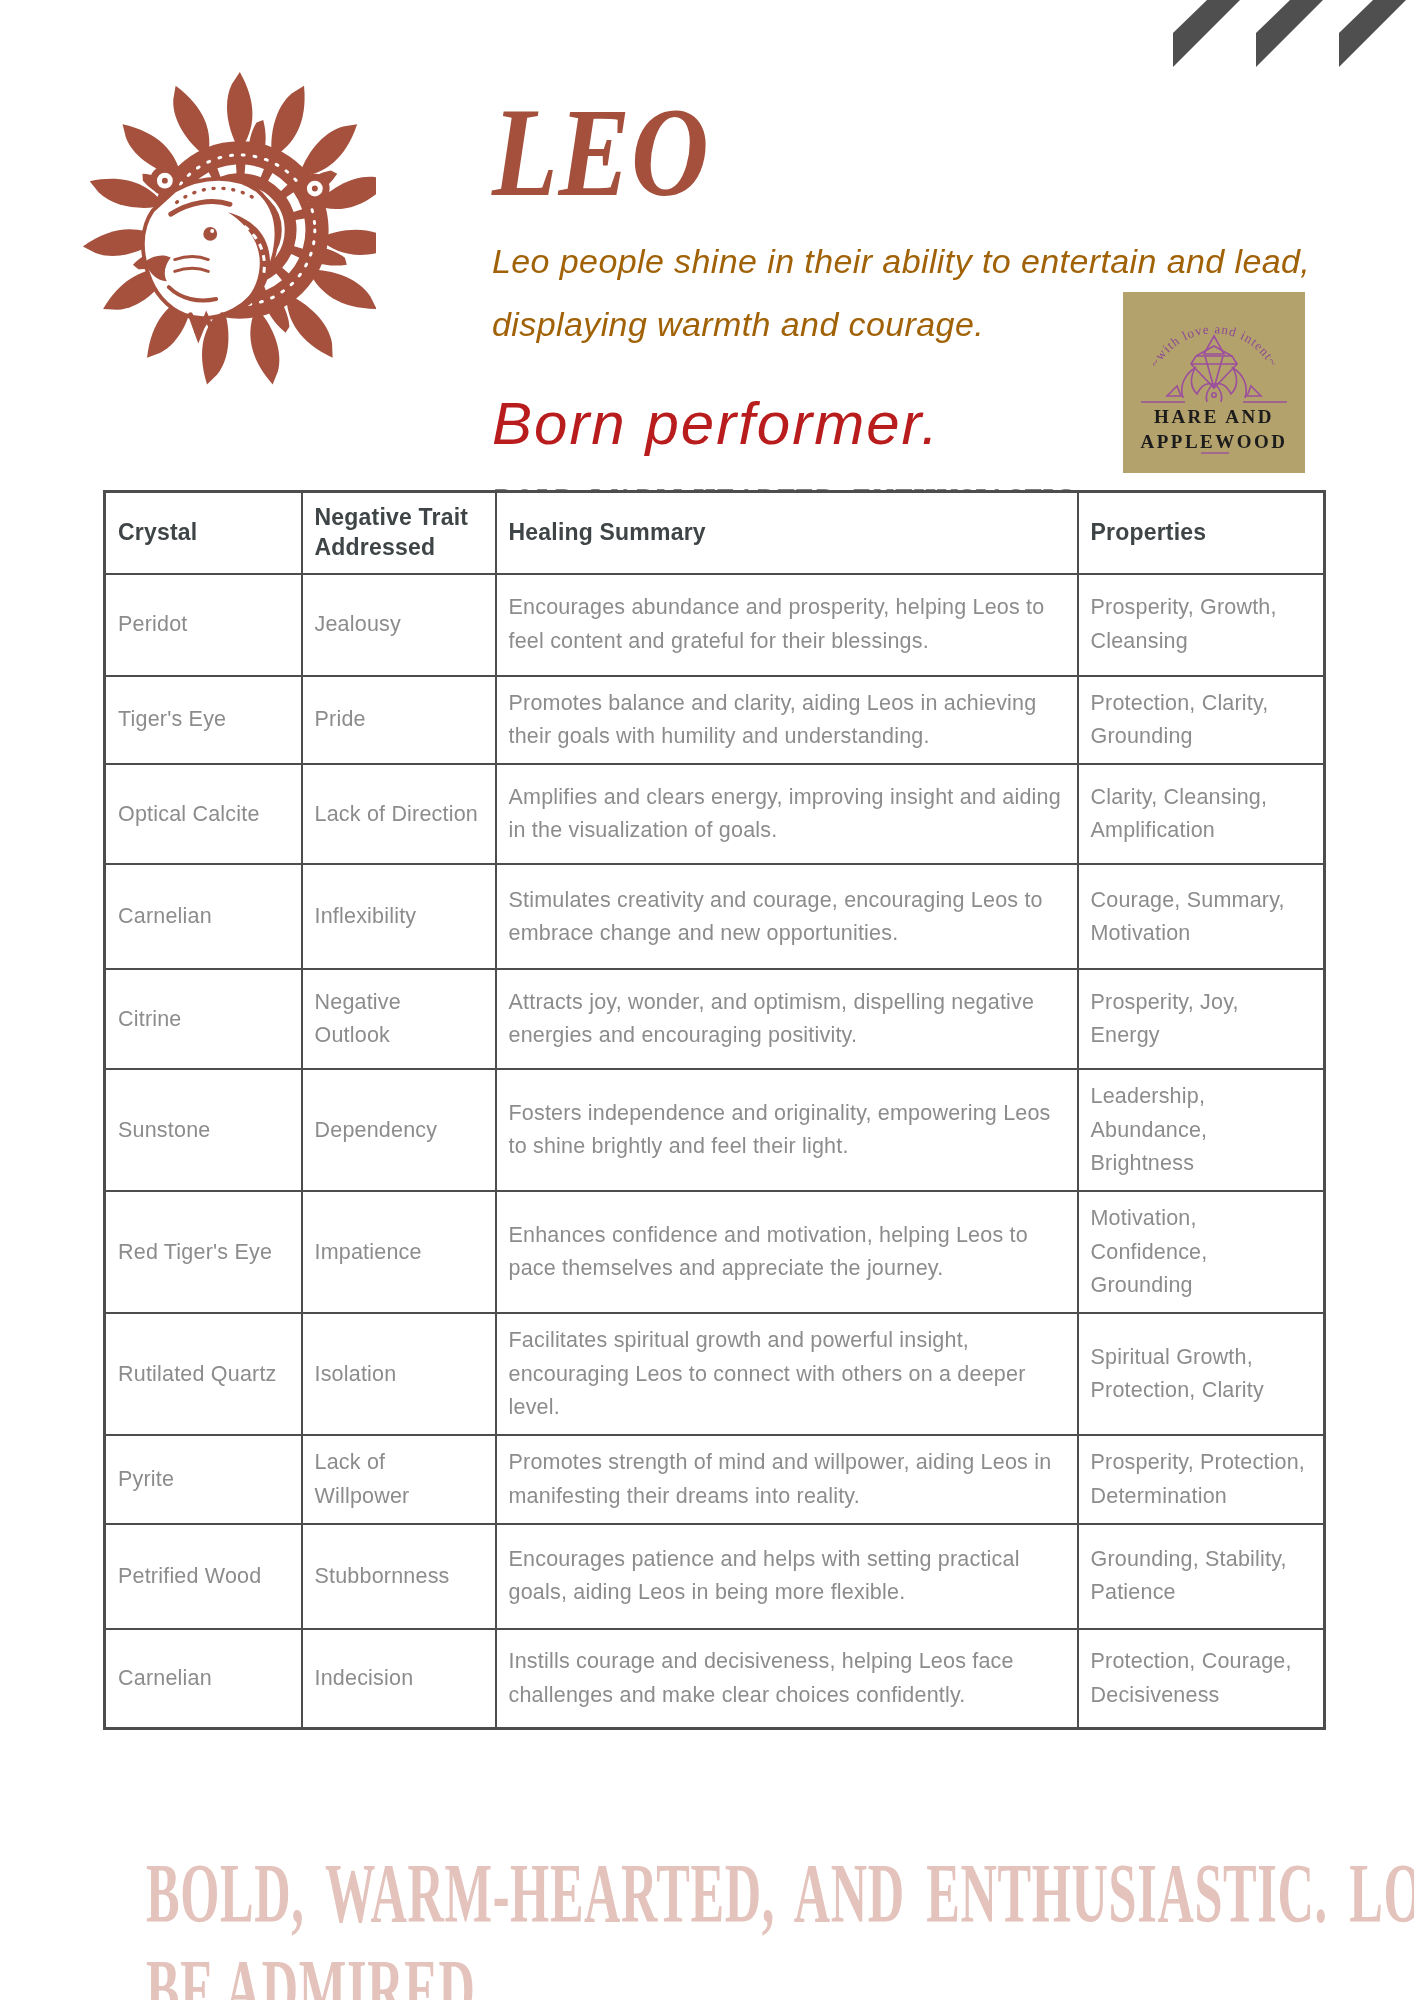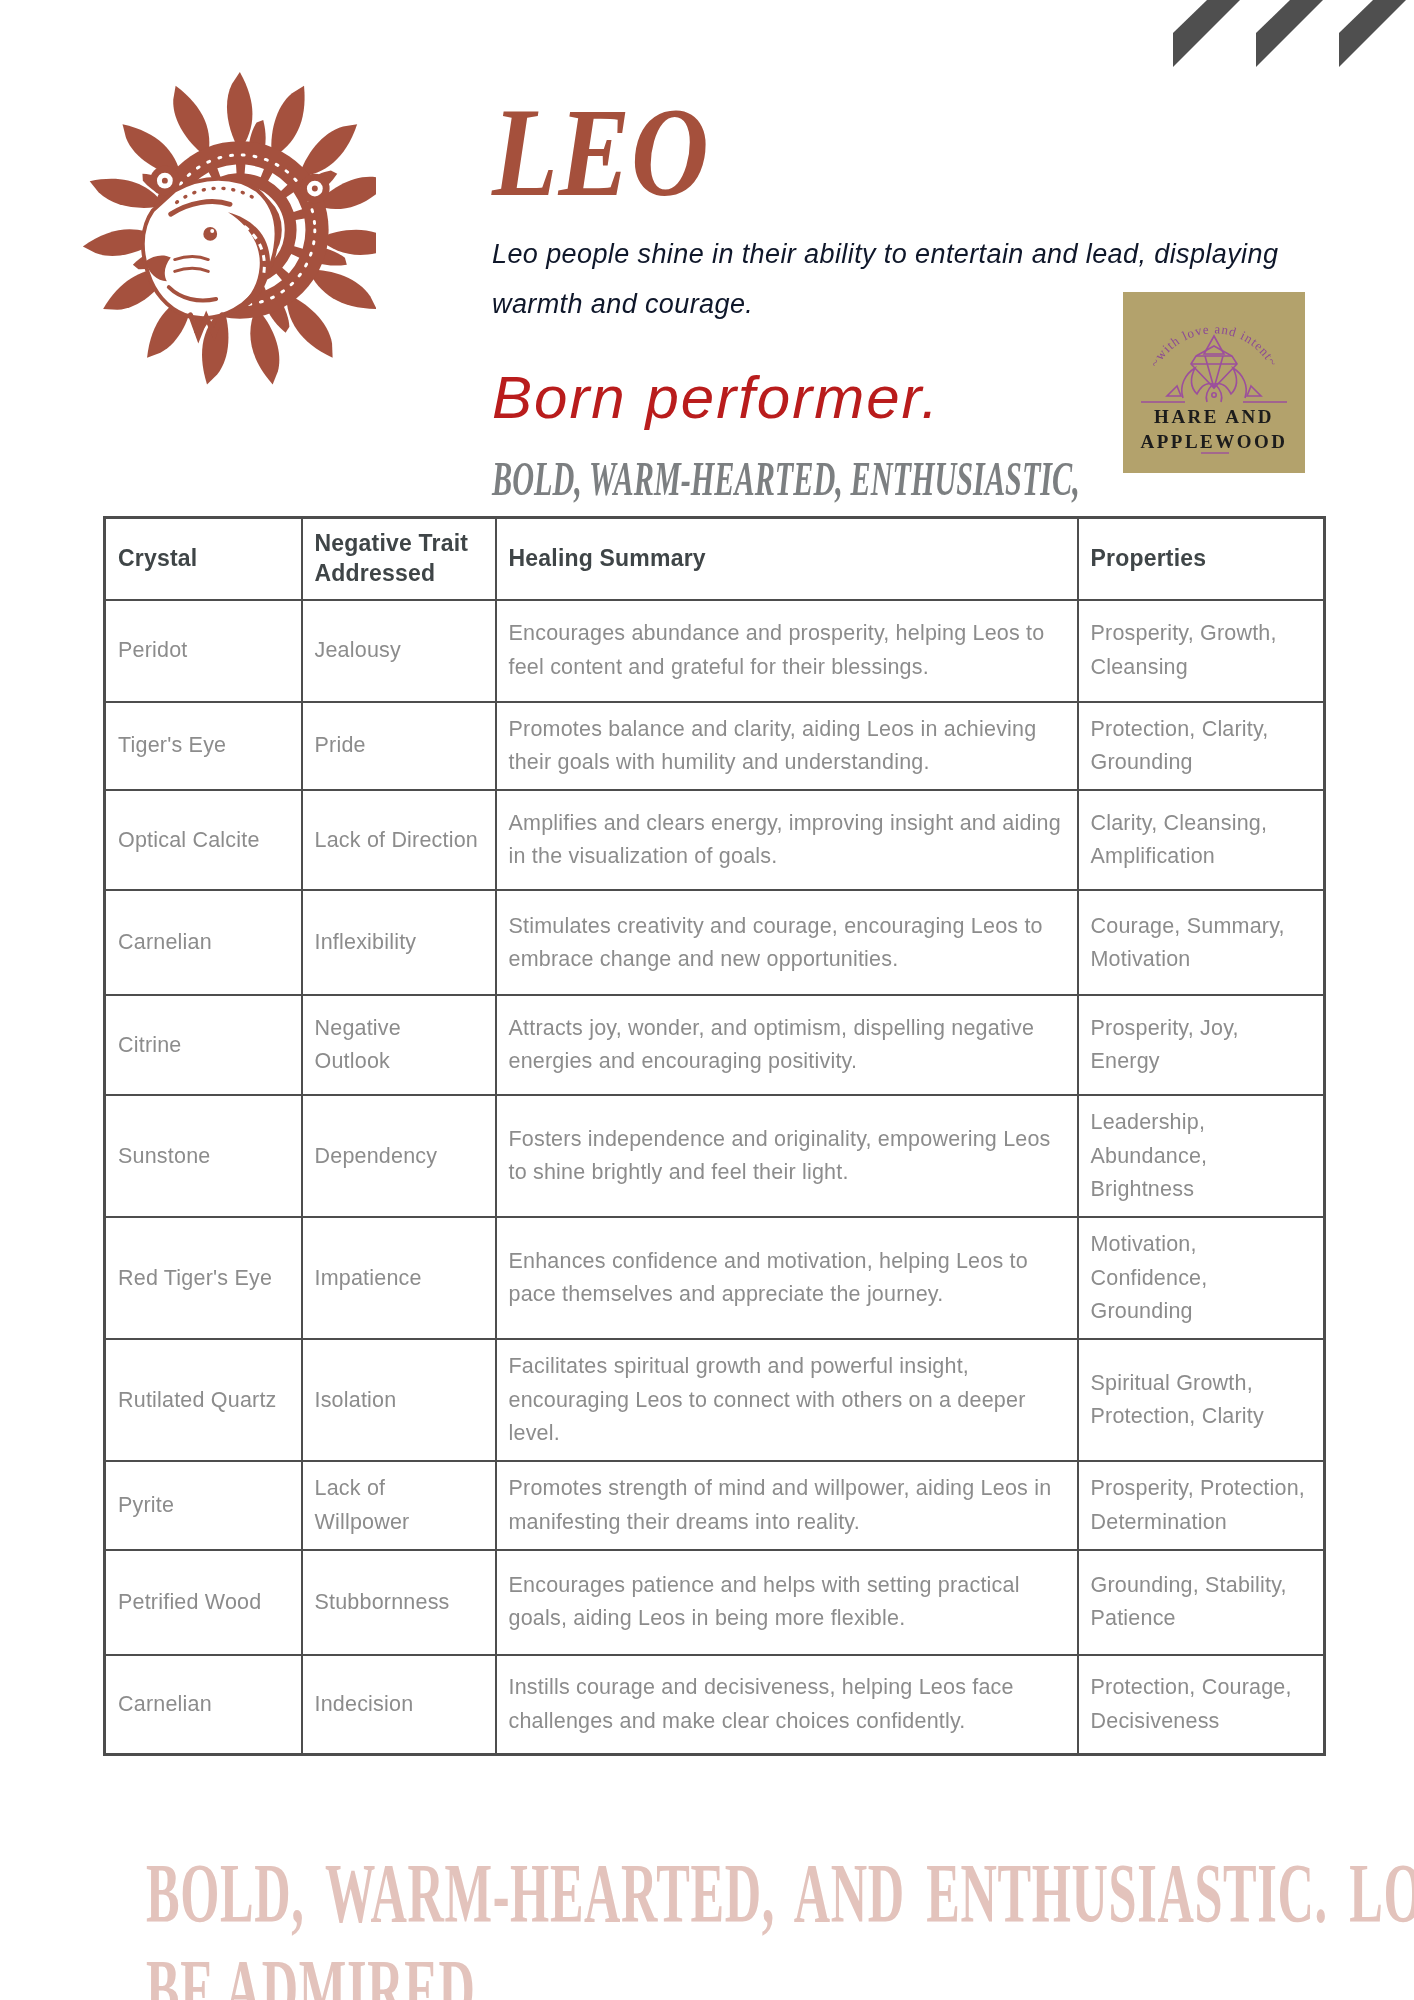--- a/index.html
+++ b/index.html
@@ -19,42 +19,41 @@
   .title{
     font-family:"Liberation Serif", serif;
     font-weight:bold;
     font-size:128px;line-height:1;
     color:#A5503C;
     transform:scaleX(.84);transform-origin:left top;
     letter-spacing:1px;
   }
   .subtitle{
     margin-top:14px;
-    font-size:27px;line-height:1.85;color:#0f172a;
+    font-size:34px;line-height:1.85;color:#a16207;
     max-width:820px;letter-spacing:.4px;
   }
   .headline{
     margin-top:33px;
     font-size:60px;color:#b91c1c;letter-spacing:2px;
   }
   .tagline{
     margin-top:18px;
     font-family:"Liberation Serif", serif;font-weight:bold;
     font-size:48px;line-height:1.22;color:#7C7F81;
     transform:scaleX(.63);transform-origin:left top;
     white-space:nowrap;
   }
   
   .badge{position:absolute;left:1123px;top:292px;width:182px;height:181px;}
   
   table.crystals{
     position:absolute;left:103px;top:490px;width:1220px;
     border-collapse:collapse;table-layout:fixed;
     background:#fff;
-    margin-top:26px;
   }
   table.crystals th, table.crystals td{
     border:2px solid #4D4D4D;
     vertical-align:middle;text-align:left;
     padding:10px 12px;
     word-wrap:break-word;
   }
   table.crystals{border:3px solid #4D4D4D;}
   table.crystals th{
     font-size:23px;color:#3F4547;font-weight:bold;line-height:1.3;

